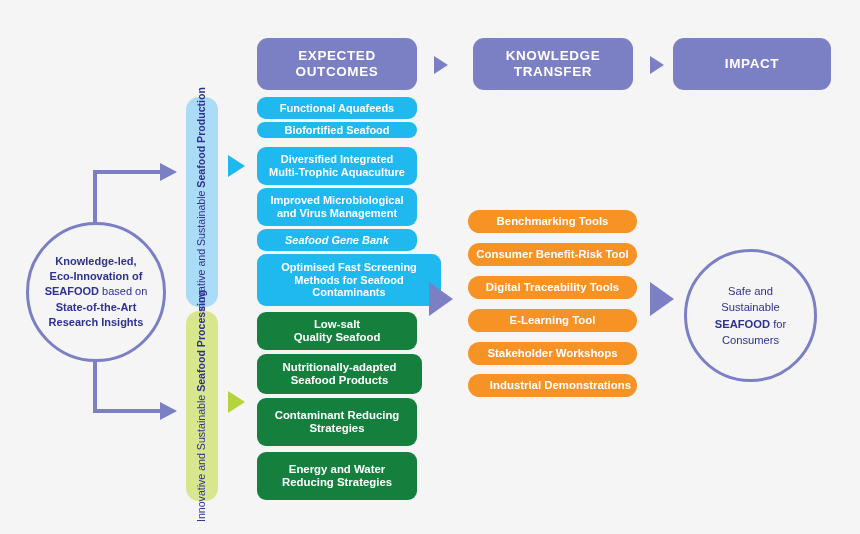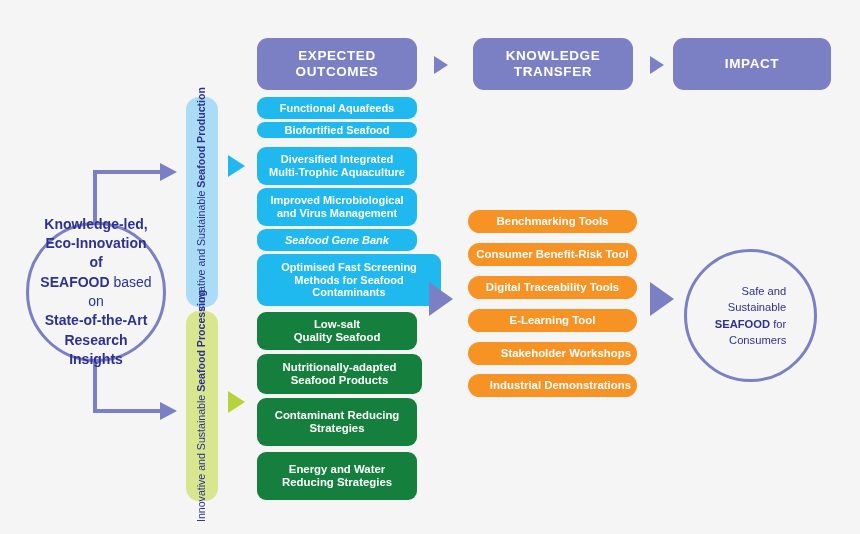--- a/index.html
+++ b/index.html
@@ -56,21 +56,21 @@
   .circle{
     position:absolute;
     border-radius:50%;
     border:3px solid #7b7fc4;
     background:#f5f5f5;
     display:flex;align-items:center;justify-content:center;
     text-align:center;
     color:#2e3192;
     box-sizing:border-box;
   }
-  .circle .ctxt{font-size:14px;line-height:1.38;font-weight:bold;padding:0 8px;}
+  .circle .ctxt{font-size:11px;line-height:1.38;font-weight:bold;padding:0 8px;}
   .circle-right .ctxt{font-size:11.2px;line-height:1.45;}
   .thin{font-weight:normal;}
 
   
   .tri{position:absolute;width:0;height:0;}
 
   
   svg.conn{position:absolute;left:0;top:0;width:860px;height:534px;pointer-events:none;}
 </style>
 </head>
@@ -177,30 +177,30 @@
   </div>
   <div class="pill orange" style="left:468px;top:243px;width:169px;height:23px;">
     <span>Consumer Benefit-Risk Tool</span>
   </div>
   <div class="pill orange" style="left:468px;top:276px;width:169px;height:23px;">
     <span>Digital Traceability Tools</span>
   </div>
   <div class="pill orange" style="left:468px;top:309px;width:169px;height:23px;">
     <span>E-Learning Tool</span>
   </div>
-  <div class="pill orange" style="left:468px;top:342px;width:169px;height:23px;justify-content:flex-end;">
+  <div class="pill orange" style="left:468px;top:342px;width:169px;height:23px;">
     <span>Stakeholder Workshops</span>
   </div>
   <div class="pill orange" style="left:468px;top:374px;width:169px;height:23px;justify-content:flex-end;">
     <span>Industrial Demonstrations</span>
   </div>
 
   <div class="tri" style="left:650px;top:282px;border-top:17px solid transparent;border-bottom:17px solid transparent;border-left:24px solid #7b7fc4;"></div>
 
-  <div class="circle circle-right" style="left:684px;top:249px;width:133px;height:133px;text-align:right;">
+  <div class="circle circle-right" style="left:684px;top:249px;width:133px;height:133px;">
     <div class="ctxt">
       <span class="thin">Safe and</span><br>
       <span class="thin">Sustainable</span><br>
       <b>SEAFOOD</b><span class="thin"> for</span><br>
       <span class="thin">Consumers</span>
     </div>
   </div>
 
 </div>
 

